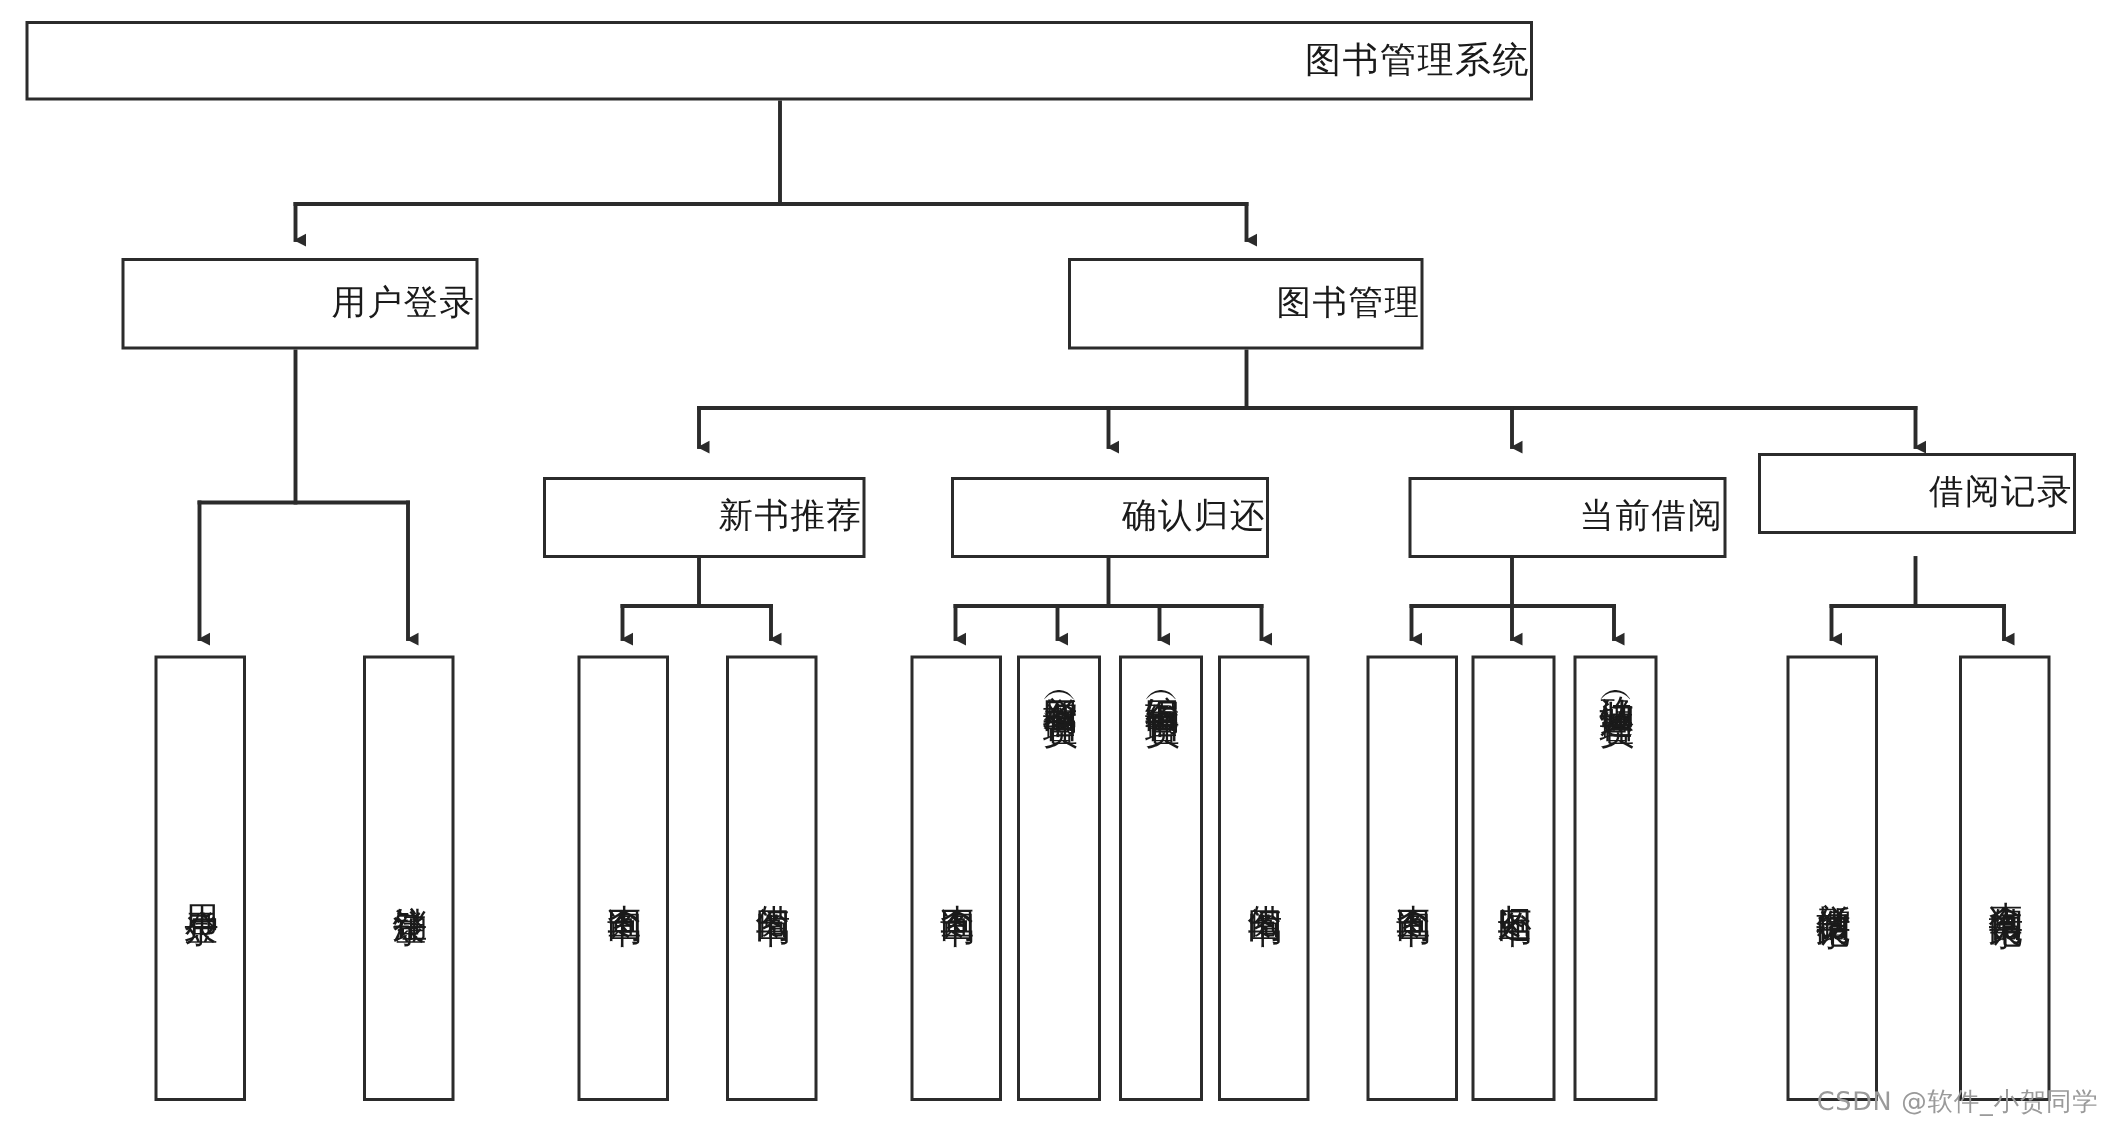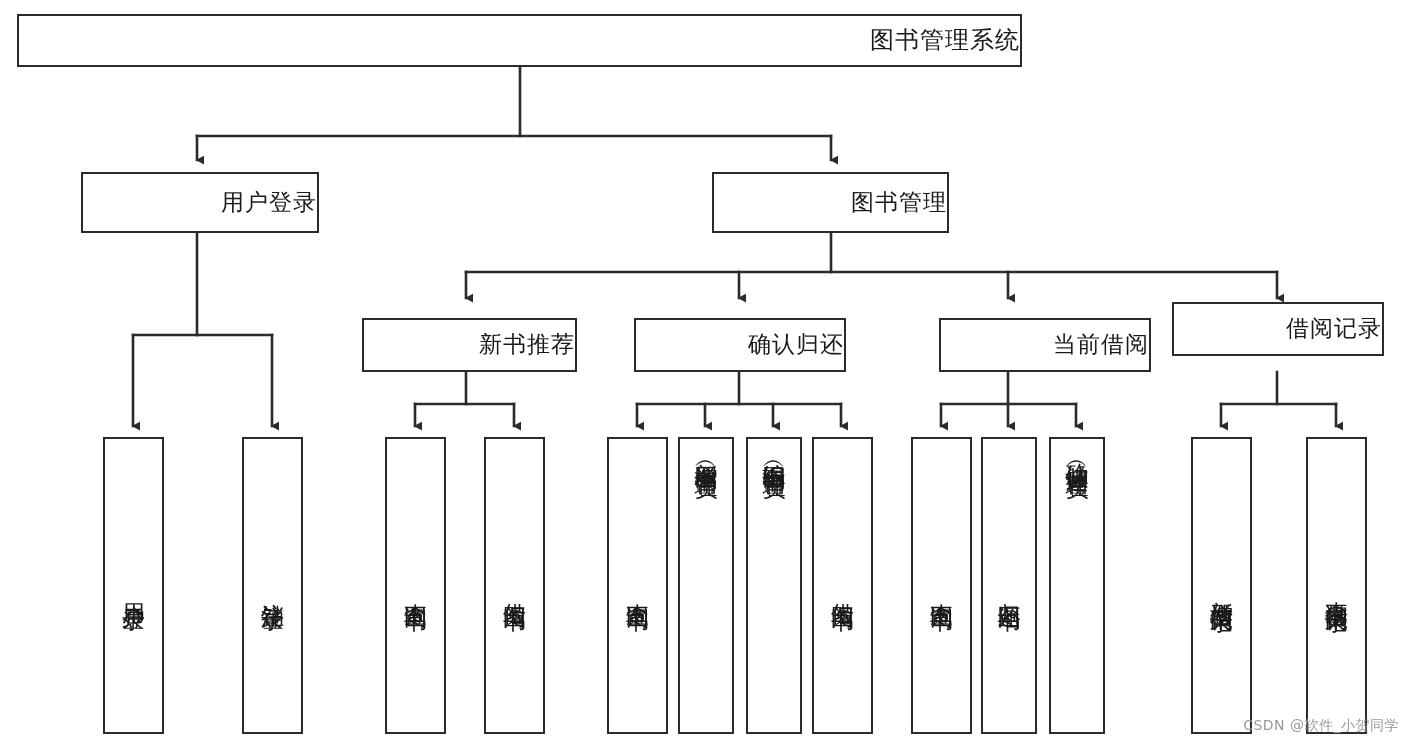--- a/index.html
+++ b/index.html
@@ -56,22 +56,22 @@
     position: absolute;
     left: 0;
     top: 0;
     width: 1405px;
     height: 747px;
     pointer-events: none;
   }
   .watermark {
     position: absolute;
     right: 6px;
-    bottom: 12px;
-    font-size: 14px;
+    bottom: 1px;
+    font-size: 17px;
     color: #9a9a9a;
     letter-spacing: 0.5px;
     white-space: nowrap;
   }
 </style>
 </head>
 <body>
 
 <div id="canvas">
 

